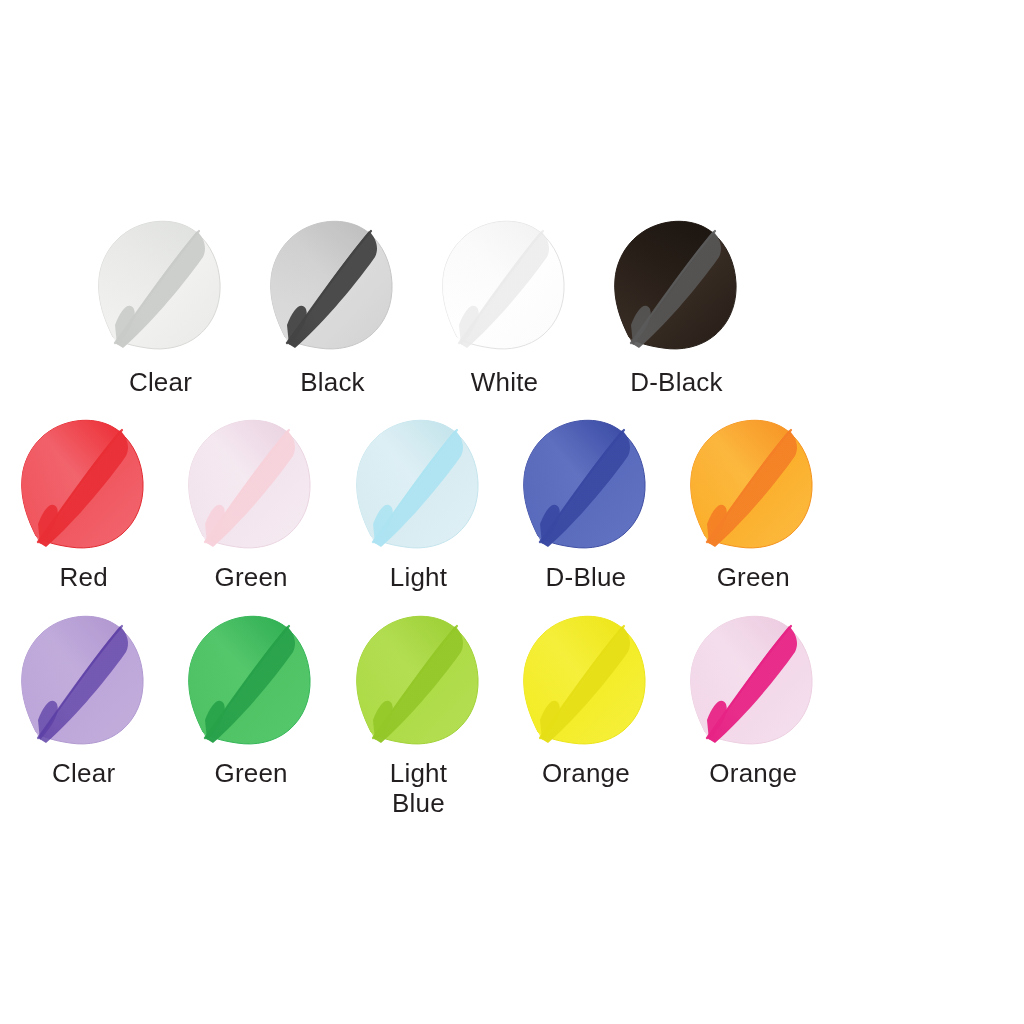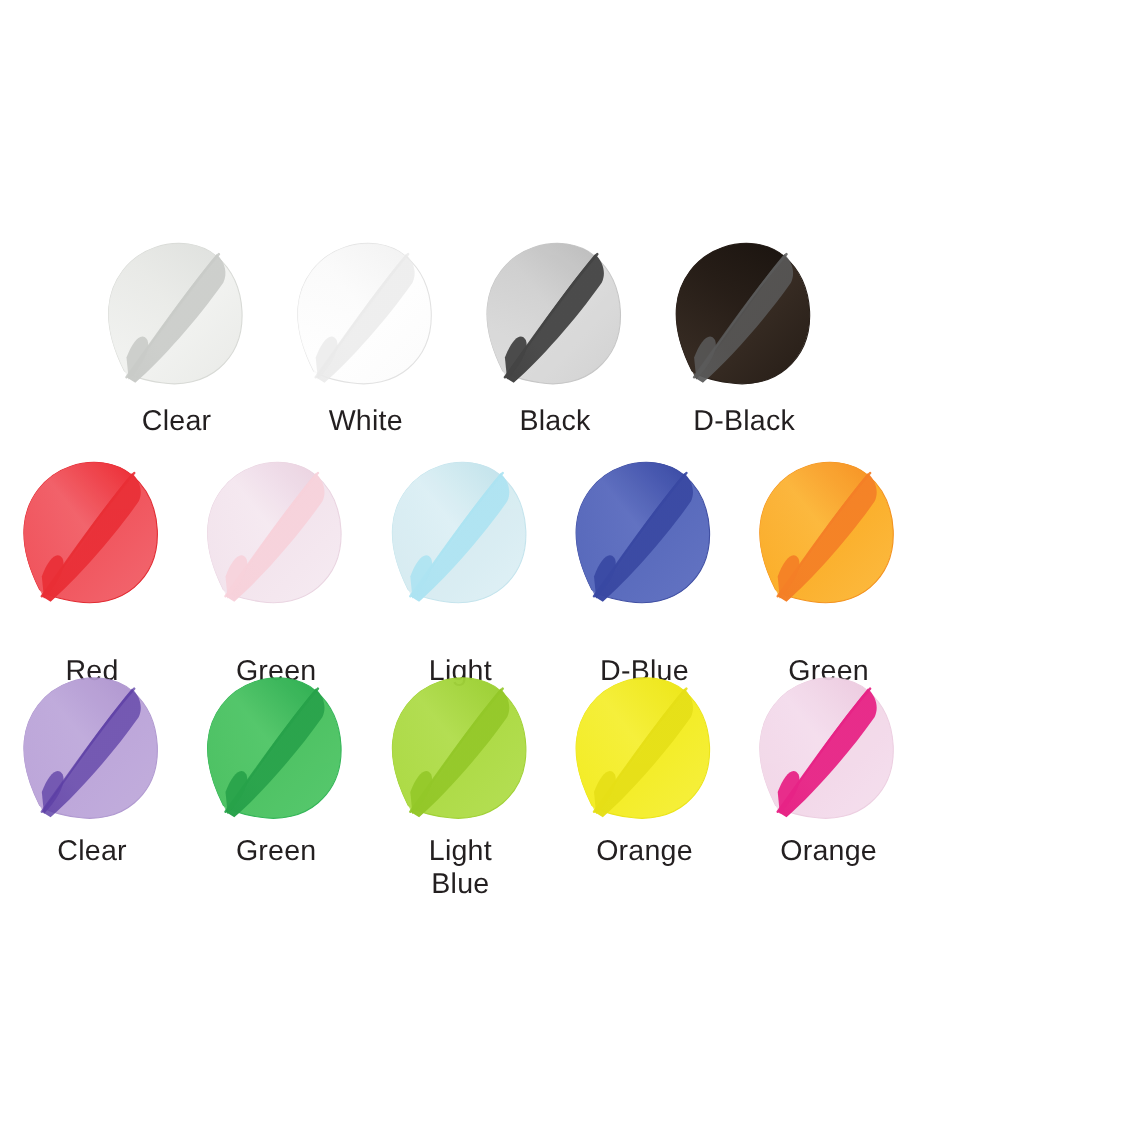--- a/index.html
+++ b/index.html
@@ -44,21 +44,21 @@
 
   .swatch {
     position: relative;
     display: flex;
     flex-direction: column;
     align-items: center;
   }
 
   
   #row-1 .swatch { width: 172px; }
-  #row-2 .swatch { width: 177px; gap: 32px; }
+  #row-2 .swatch { width: 177px; }
   #row-3 .swatch { width: 177px; }
 
   .flight-wrap {
     position: relative;
     width: 148px;
     height: 152px;
     display: block;
   }
 
   .flight-wrap svg {
@@ -120,20 +120,52 @@
     <path d="M 30,140 C 44,124 50,112 47,104 C 42,96 34,104 28,120 Z" fill="#c9cbc8" opacity="0.9"></path>
   </g>
 </svg>
           </div>
           <div class="swatch-label">Clear</div>
         </div>
         <div class="swatch">
           <div class="flight-wrap">
 <svg viewBox="0 0 148 152" xmlns="http://www.w3.org/2000/svg">
   <defs>
+    <linearGradient id="gL3" x1="0" y1="1" x2="1" y2="0">
+      <stop offset="0%" stop-color="#dddddd"></stop>
+      <stop offset="55%" stop-color="#cfcfcf"></stop>
+      <stop offset="100%" stop-color="#b4b4b4"></stop>
+    </linearGradient>
+    <linearGradient id="gR3" x1="0" y1="0" x2="1" y2="1">
+      <stop offset="0%" stop-color="#b4b4b4"></stop>
+      <stop offset="45%" stop-color="#dddddd"></stop>
+      <stop offset="100%" stop-color="#cfcfcf"></stop>
+    </linearGradient>
+    <linearGradient id="gS3" x1="1" y1="0" x2="0" y2="1">
+      <stop offset="0%" stop-color="#3a3a3a" stop-opacity="0.95"></stop>
+      <stop offset="70%" stop-color="#3a3a3a" stop-opacity="0.95"></stop>
+      <stop offset="100%" stop-color="#3a3a3a" stop-opacity="1"></stop>
+    </linearGradient>
+  </defs>
+
+  <g opacity="0.95">
+    <path d="M 26,132 C 18,116 10,96 12,74 C 14,50 30,28 54,20 C 74,13 96,16 110,28 C 124,40 132,58 133,78 C 134,100 126,118 112,130 C 98,142 78,146 60,143 C 46,141 34,138 26,132 Z" fill="url(#gR3)" stroke="#c4c4c4" stroke-width="1"></path>
+    <path d="M 26,132 C 18,116 10,96 12,74 C 14,50 30,28 54,20 C 74,13 96,16 110,28 L 30,140 Z" fill="url(#gL3)" opacity="0.85"></path>
+    <path d="M 28,138 C 48,110 80,62 110,26 C 118,34 120,44 116,52 C 92,86 60,122 36,143 Z" fill="url(#gS3)"></path>
+    <path d="M 28,138 C 50,108 82,60 112,26" stroke="#3a3a3a" stroke-opacity="0.95" stroke-width="2.2" fill="none" stroke-linecap="round"></path>
+    <path d="M 30,140 C 44,124 50,112 47,104 C 42,96 34,104 28,120 Z" fill="#3a3a3a" opacity="0.95"></path>
+  </g>
+</svg>
+          </div>
+          <div class="swatch-label">Black</div>
+        </div>
+        <div class="swatch">
+          <div class="flight-wrap">
+<svg viewBox="0 0 148 152" xmlns="http://www.w3.org/2000/svg">
+  <defs>
     <linearGradient id="gL2" x1="0" y1="1" x2="1" y2="0">
       <stop offset="0%" stop-color="#ffffff"></stop>
       <stop offset="55%" stop-color="#fbfbfb"></stop>
       <stop offset="100%" stop-color="#f0f0f0"></stop>
     </linearGradient>
     <linearGradient id="gR2" x1="0" y1="0" x2="1" y2="1">
       <stop offset="0%" stop-color="#f0f0f0"></stop>
       <stop offset="45%" stop-color="#ffffff"></stop>
       <stop offset="100%" stop-color="#fbfbfb"></stop>
     </linearGradient>
@@ -152,52 +184,20 @@
     <path d="M 30,140 C 44,124 50,112 47,104 C 42,96 34,104 28,120 Z" fill="#eaeaea" opacity="0.8"></path>
   </g>
 </svg>
           </div>
           <div class="swatch-label">White</div>
         </div>
         <div class="swatch">
           <div class="flight-wrap">
 <svg viewBox="0 0 148 152" xmlns="http://www.w3.org/2000/svg">
   <defs>
-    <linearGradient id="gL3" x1="0" y1="1" x2="1" y2="0">
-      <stop offset="0%" stop-color="#dddddd"></stop>
-      <stop offset="55%" stop-color="#cfcfcf"></stop>
-      <stop offset="100%" stop-color="#b4b4b4"></stop>
-    </linearGradient>
-    <linearGradient id="gR3" x1="0" y1="0" x2="1" y2="1">
-      <stop offset="0%" stop-color="#b4b4b4"></stop>
-      <stop offset="45%" stop-color="#dddddd"></stop>
-      <stop offset="100%" stop-color="#cfcfcf"></stop>
-    </linearGradient>
-    <linearGradient id="gS3" x1="1" y1="0" x2="0" y2="1">
-      <stop offset="0%" stop-color="#3a3a3a" stop-opacity="0.95"></stop>
-      <stop offset="70%" stop-color="#3a3a3a" stop-opacity="0.95"></stop>
-      <stop offset="100%" stop-color="#3a3a3a" stop-opacity="1"></stop>
-    </linearGradient>
-  </defs>
-
-  <g opacity="0.95">
-    <path d="M 26,132 C 18,116 10,96 12,74 C 14,50 30,28 54,20 C 74,13 96,16 110,28 C 124,40 132,58 133,78 C 134,100 126,118 112,130 C 98,142 78,146 60,143 C 46,141 34,138 26,132 Z" fill="url(#gR3)" stroke="#c4c4c4" stroke-width="1"></path>
-    <path d="M 26,132 C 18,116 10,96 12,74 C 14,50 30,28 54,20 C 74,13 96,16 110,28 L 30,140 Z" fill="url(#gL3)" opacity="0.85"></path>
-    <path d="M 28,138 C 48,110 80,62 110,26 C 118,34 120,44 116,52 C 92,86 60,122 36,143 Z" fill="url(#gS3)"></path>
-    <path d="M 28,138 C 50,108 82,60 112,26" stroke="#3a3a3a" stroke-opacity="0.95" stroke-width="2.2" fill="none" stroke-linecap="round"></path>
-    <path d="M 30,140 C 44,124 50,112 47,104 C 42,96 34,104 28,120 Z" fill="#3a3a3a" opacity="0.95"></path>
-  </g>
-</svg>
-          </div>
-          <div class="swatch-label">Black</div>
-        </div>
-        <div class="swatch">
-          <div class="flight-wrap">
-<svg viewBox="0 0 148 152" xmlns="http://www.w3.org/2000/svg">
-  <defs>
     <linearGradient id="gL4" x1="0" y1="1" x2="1" y2="0">
       <stop offset="0%" stop-color="#3b2f26"></stop>
       <stop offset="55%" stop-color="#251c16"></stop>
       <stop offset="100%" stop-color="#16100c"></stop>
     </linearGradient>
     <linearGradient id="gR4" x1="0" y1="0" x2="1" y2="1">
       <stop offset="0%" stop-color="#16100c"></stop>
       <stop offset="45%" stop-color="#3b2f26"></stop>
       <stop offset="100%" stop-color="#251c16"></stop>
     </linearGradient>

